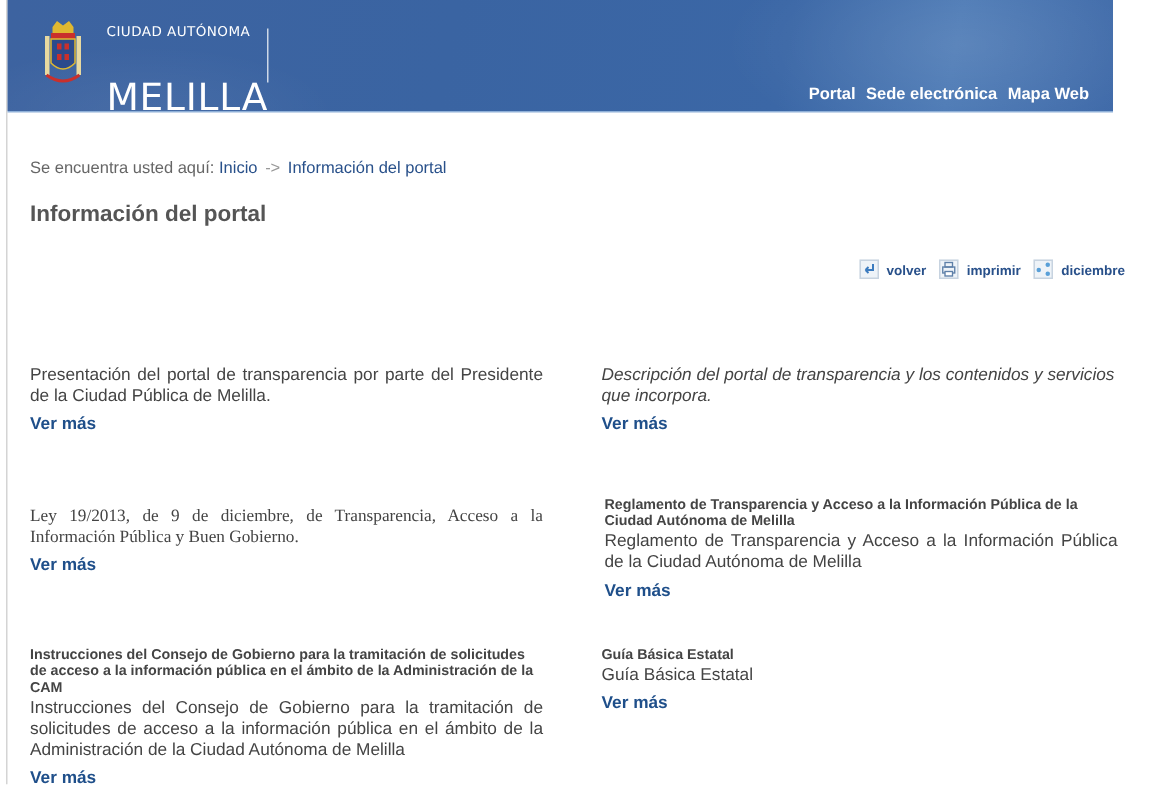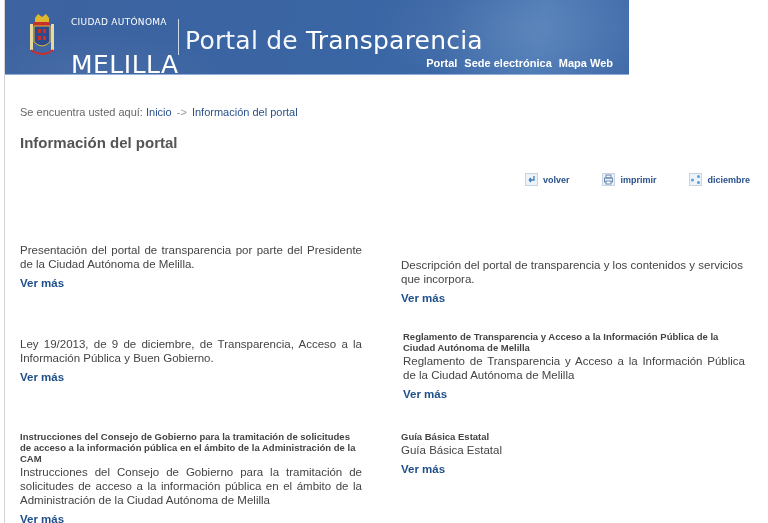--- a/index.html
+++ b/index.html
@@ -5,21 +5,21 @@
     * { box-sizing: border-box; margin: 0; padding: 0; }
     html, body { width: 768px; height: 523px; overflow: hidden; background: #ffffff; }
     body { font-family: "Liberation Sans", sans-serif; color: #444444; position: relative; }
 
     .page-frame {
       position: absolute; left: 4px; top: 0; width: 764px; height: 523px;
       border-left: 1px solid #d4d4d4;
     }
 
     .header {
-      position: absolute; left: 5px; top: 0; width: 624px; height: 75px;
+      position: absolute; left: 5px; top: 0; width: 737px; height: 75px;
       background: linear-gradient(100deg, #3d63a0 0%, #3a64a2 40%, #3b67a6 70%, #4a78b4 85%, #3e69a8 100%);
       overflow: hidden;
       border-bottom: 1px solid #8fb0d8;
     }
     .header .swoosh {
       position: absolute; right: -60px; top: -40px; width: 320px; height: 140px;
       border-radius: 50%;
       background: radial-gradient(ellipse at center, rgba(255,255,255,0.10) 0%, rgba(255,255,255,0.0) 70%);
     }
     .header .swoosh2 {
@@ -63,41 +63,41 @@
     .breadcrumb .sep { color: #999999; margin: 0 2px; }
 
     .page-title {
       position: absolute; left: 20px; top: 134px; font-size: 15px; font-weight: bold; color: #555555;
     }
 
     .actions {
       position: absolute; right: 18px; top: 173px; display: flex; gap: 9px; align-items: center;
       font-size: 9px; font-weight: bold; color: #28508a;
     }
-    .action { display: flex; align-items: center; gap: 5px; cursor: pointer; margin-left: 24px; }
+    .action { display: flex; align-items: center; gap: 5px; cursor: pointer; }
     .action .ico {
       width: 13px; height: 13px; border: 1px solid #c7d3e0; background: #eef3f8;
       display: inline-flex; align-items: center; justify-content: center;
     }
 
     .item { position: absolute; width: 342px; }
     .item .ititle { font-size: 9.5px; font-weight: bold; color: #444444; line-height: 11px; }
     .item .idesc { font-size: 11.5px; color: #444444; line-height: 14px; text-align: justify; }
     .item .more { font-size: 11.5px; font-weight: bold; color: #1f4f8a; text-decoration: none; display: inline-block; cursor: pointer; }
 
     #item-0 { left: 20px; top: 237px; }
     #item-0 .idesc { margin-top: 6px; }
     #item-0 .more { margin-top: 6px; }
 
     #item-1 { left: 401px; top: 237px; }
-    #item-1 .idesc { margin-top: 21px; }
+    #item-1 .idesc { margin-top: 6px; font-style: italic; }
     #item-1 .more { margin-top: 6px; }
 
     #item-2 { left: 20px; top: 331px; }
-    #item-2 .idesc { margin-top: 6px; }
+    #item-2 .idesc { margin-top: 6px; font-family: Liberation Serif, serif; }
     #item-2 .more { margin-top: 6px; }
 
     #item-3 { left: 403px; top: 331px; }
     #item-3 .idesc { margin-top: 1px; }
     #item-3 .more { margin-top: 6px; }
 
     #item-4 { left: 20px; top: 431px; }
     #item-4 .idesc { margin-top: 1px; }
     #item-4 .more { margin-top: 6px; }
 
@@ -123,23 +123,20 @@
     <rect x="11" y="17" width="3" height="4" fill="#c9302c"></rect>
     <rect x="16" y="17" width="3" height="4" fill="#c9302c"></rect>
     <rect x="11" y="24" width="3" height="4" fill="#c9302c"></rect>
     <rect x="16" y="24" width="3" height="4" fill="#c9302c"></rect>
     <path d="M4 38 Q15 46 26 38" stroke="#c9302c" stroke-width="2" fill="none"></path>
   </svg>
 
   <div class="brand-small">CIUDAD AUTÓNOMA</div>
   <div class="brand-big">MELILLA</div>
   <div class="brand-divider"></div>
-  <div class="portal-title">
-    <span class="light">Portal de </span><span>Transparencia</span>
-  </div>
 
   <nav class="top-nav">
     <a>Portal</a>
     <a>Sede electrónica</a>
     <a>Mapa Web</a>
   </nav>
 </div>
 
 <div class="breadcrumb">
   <span>Se encuentra usted aquí:</span>
@@ -175,21 +172,21 @@
           <circle cx="2.5" cy="6" r="1.5" fill="#5aa0d8"></circle>
           <circle cx="8.5" cy="2.5" r="1.5" fill="#5aa0d8"></circle>
           <circle cx="8.5" cy="8.5" r="1.5" fill="#5aa0d8"></circle>
         </svg>
     </span>
     <span>diciembre</span>
   </div>
 </div>
 
 <div class="item" id="item-0">
-  <div class="idesc">Presentación del portal de transparencia por parte del Presidente de la Ciudad Autónoma de Melilla.</div>
+  <div class="idesc">Presentación del portal de transparencia por parte del Presidente de la Ciudad Pública de Melilla.</div>
   <a class="more">Ver más</a>
 </div>
 
 <div class="item" id="item-1">
   <div class="idesc">Descripción del portal de transparencia y los contenidos y servicios que incorpora.</div>
   <a class="more">Ver más</a>
 </div>
 
 <div class="item" id="item-2">
   <div class="idesc">Ley 19/2013, de 9 de diciembre, de Transparencia, Acceso a la Información Pública y Buen Gobierno.</div>

